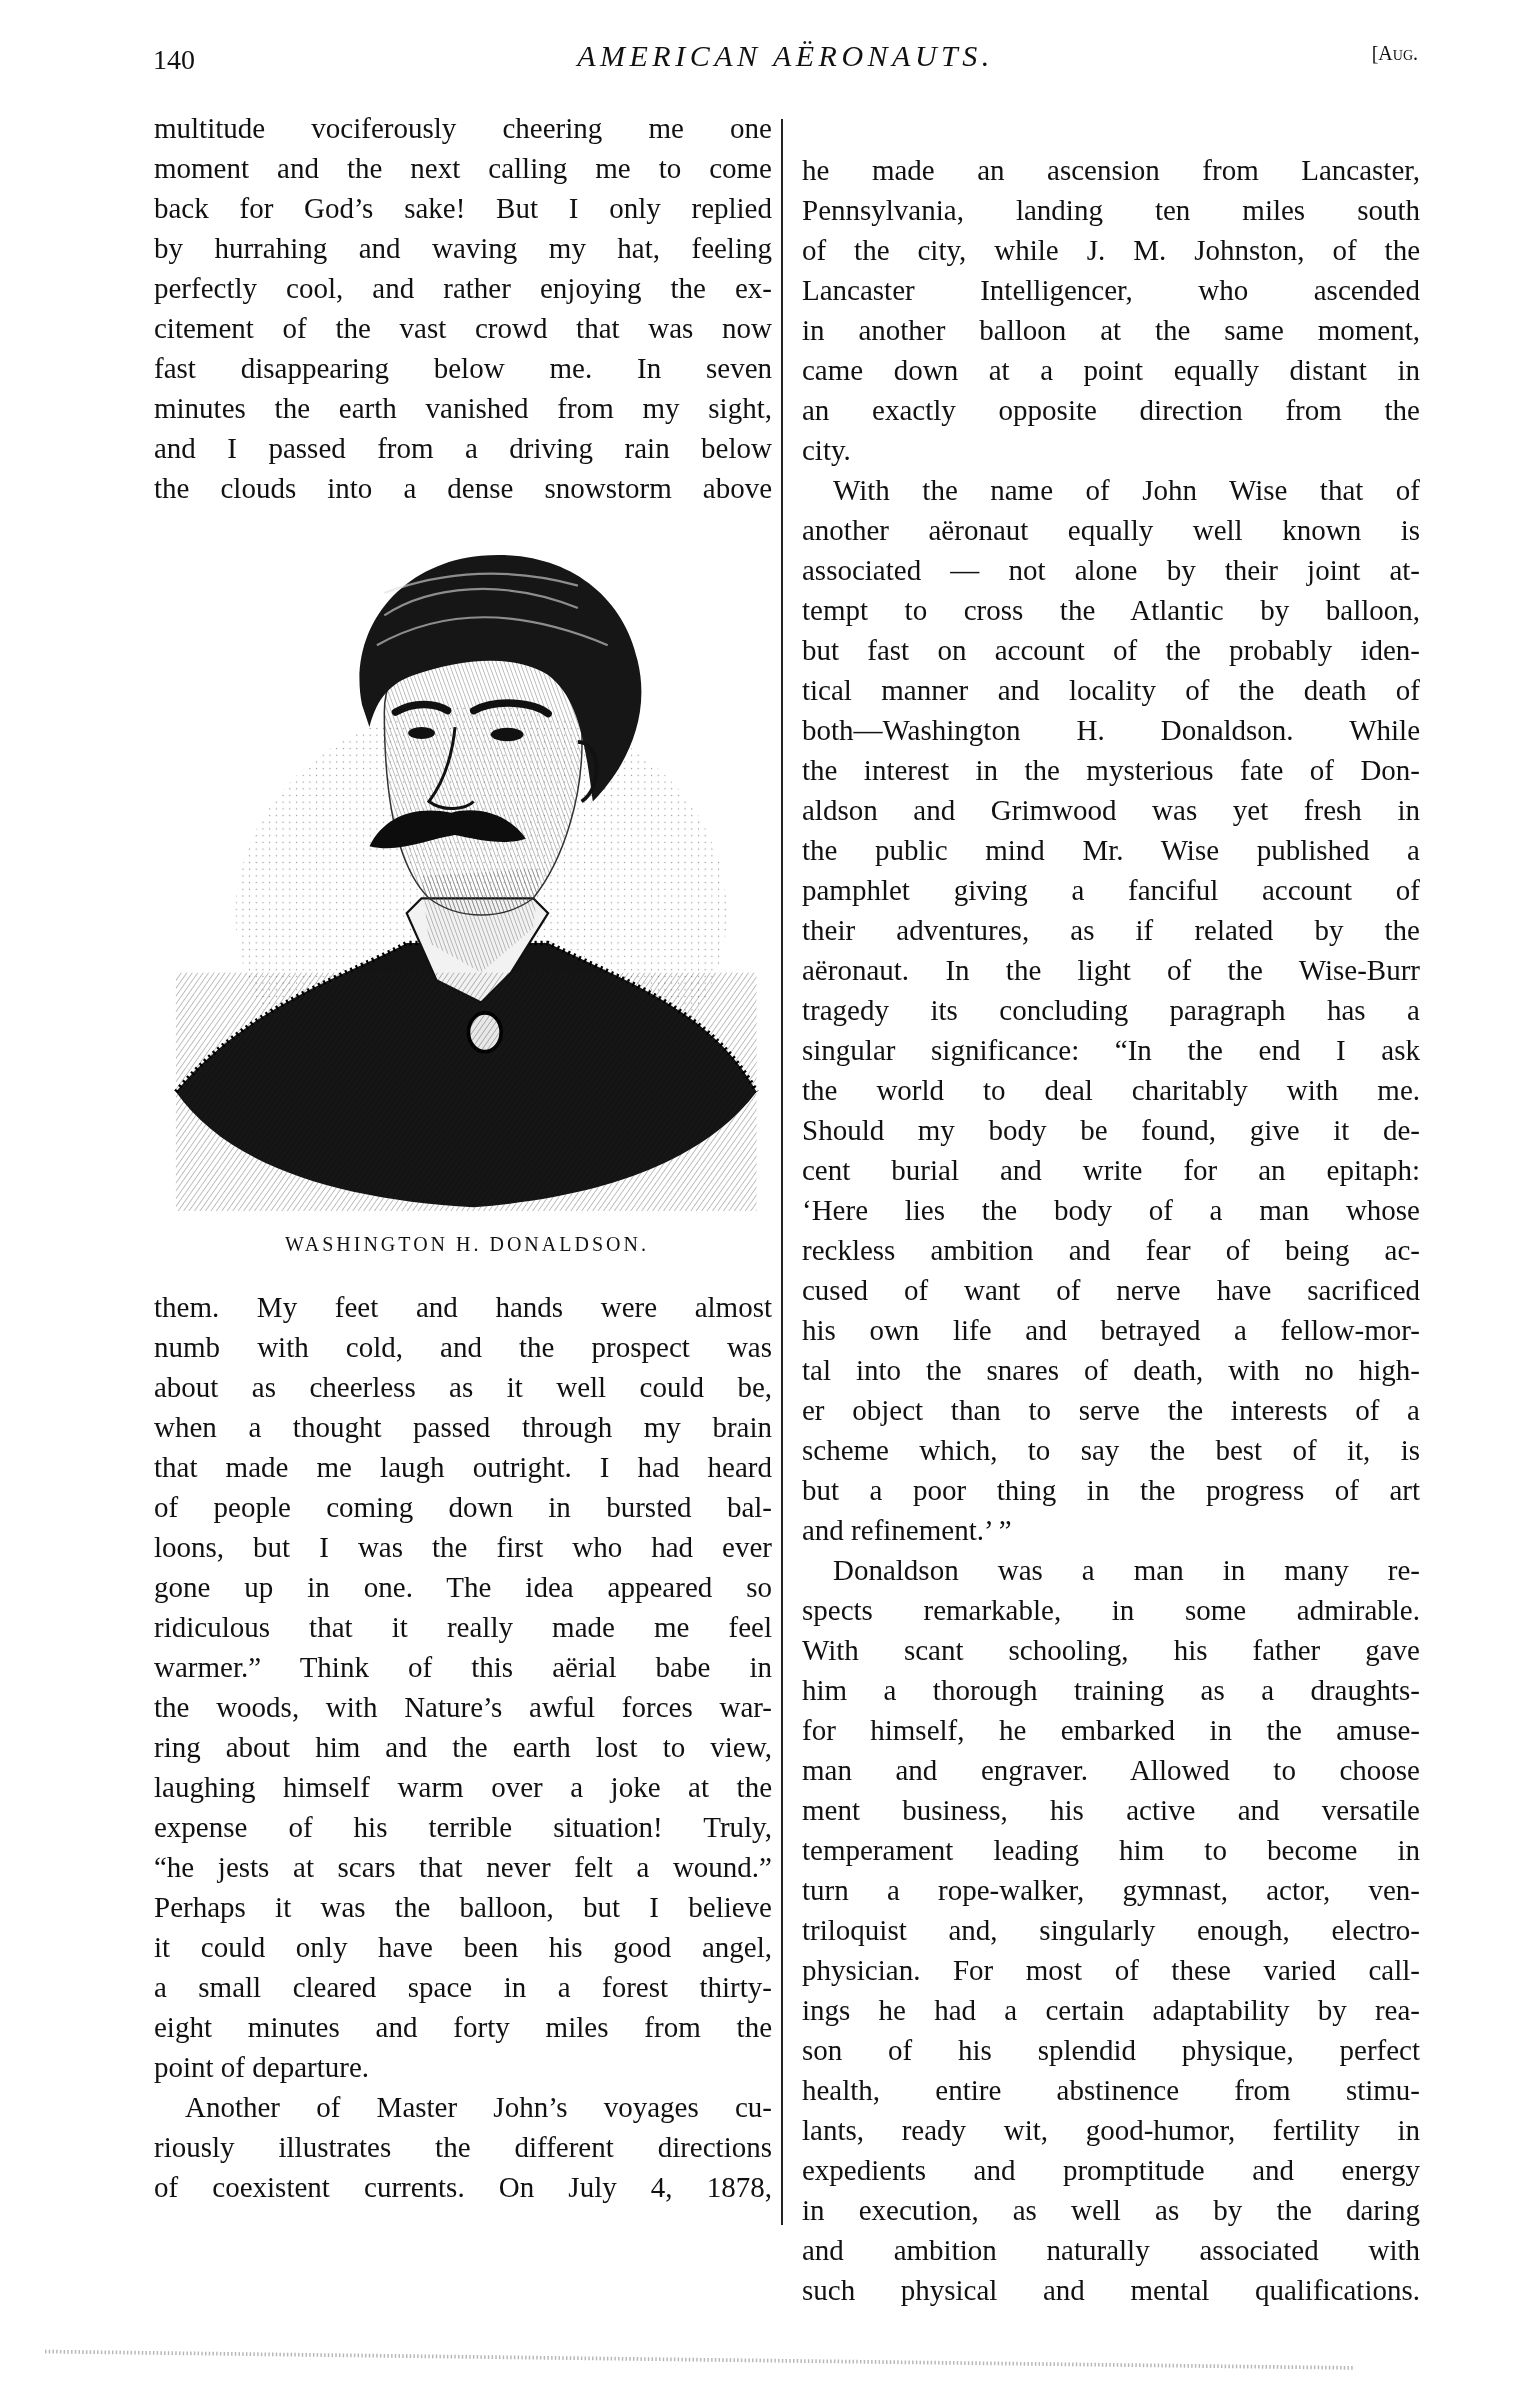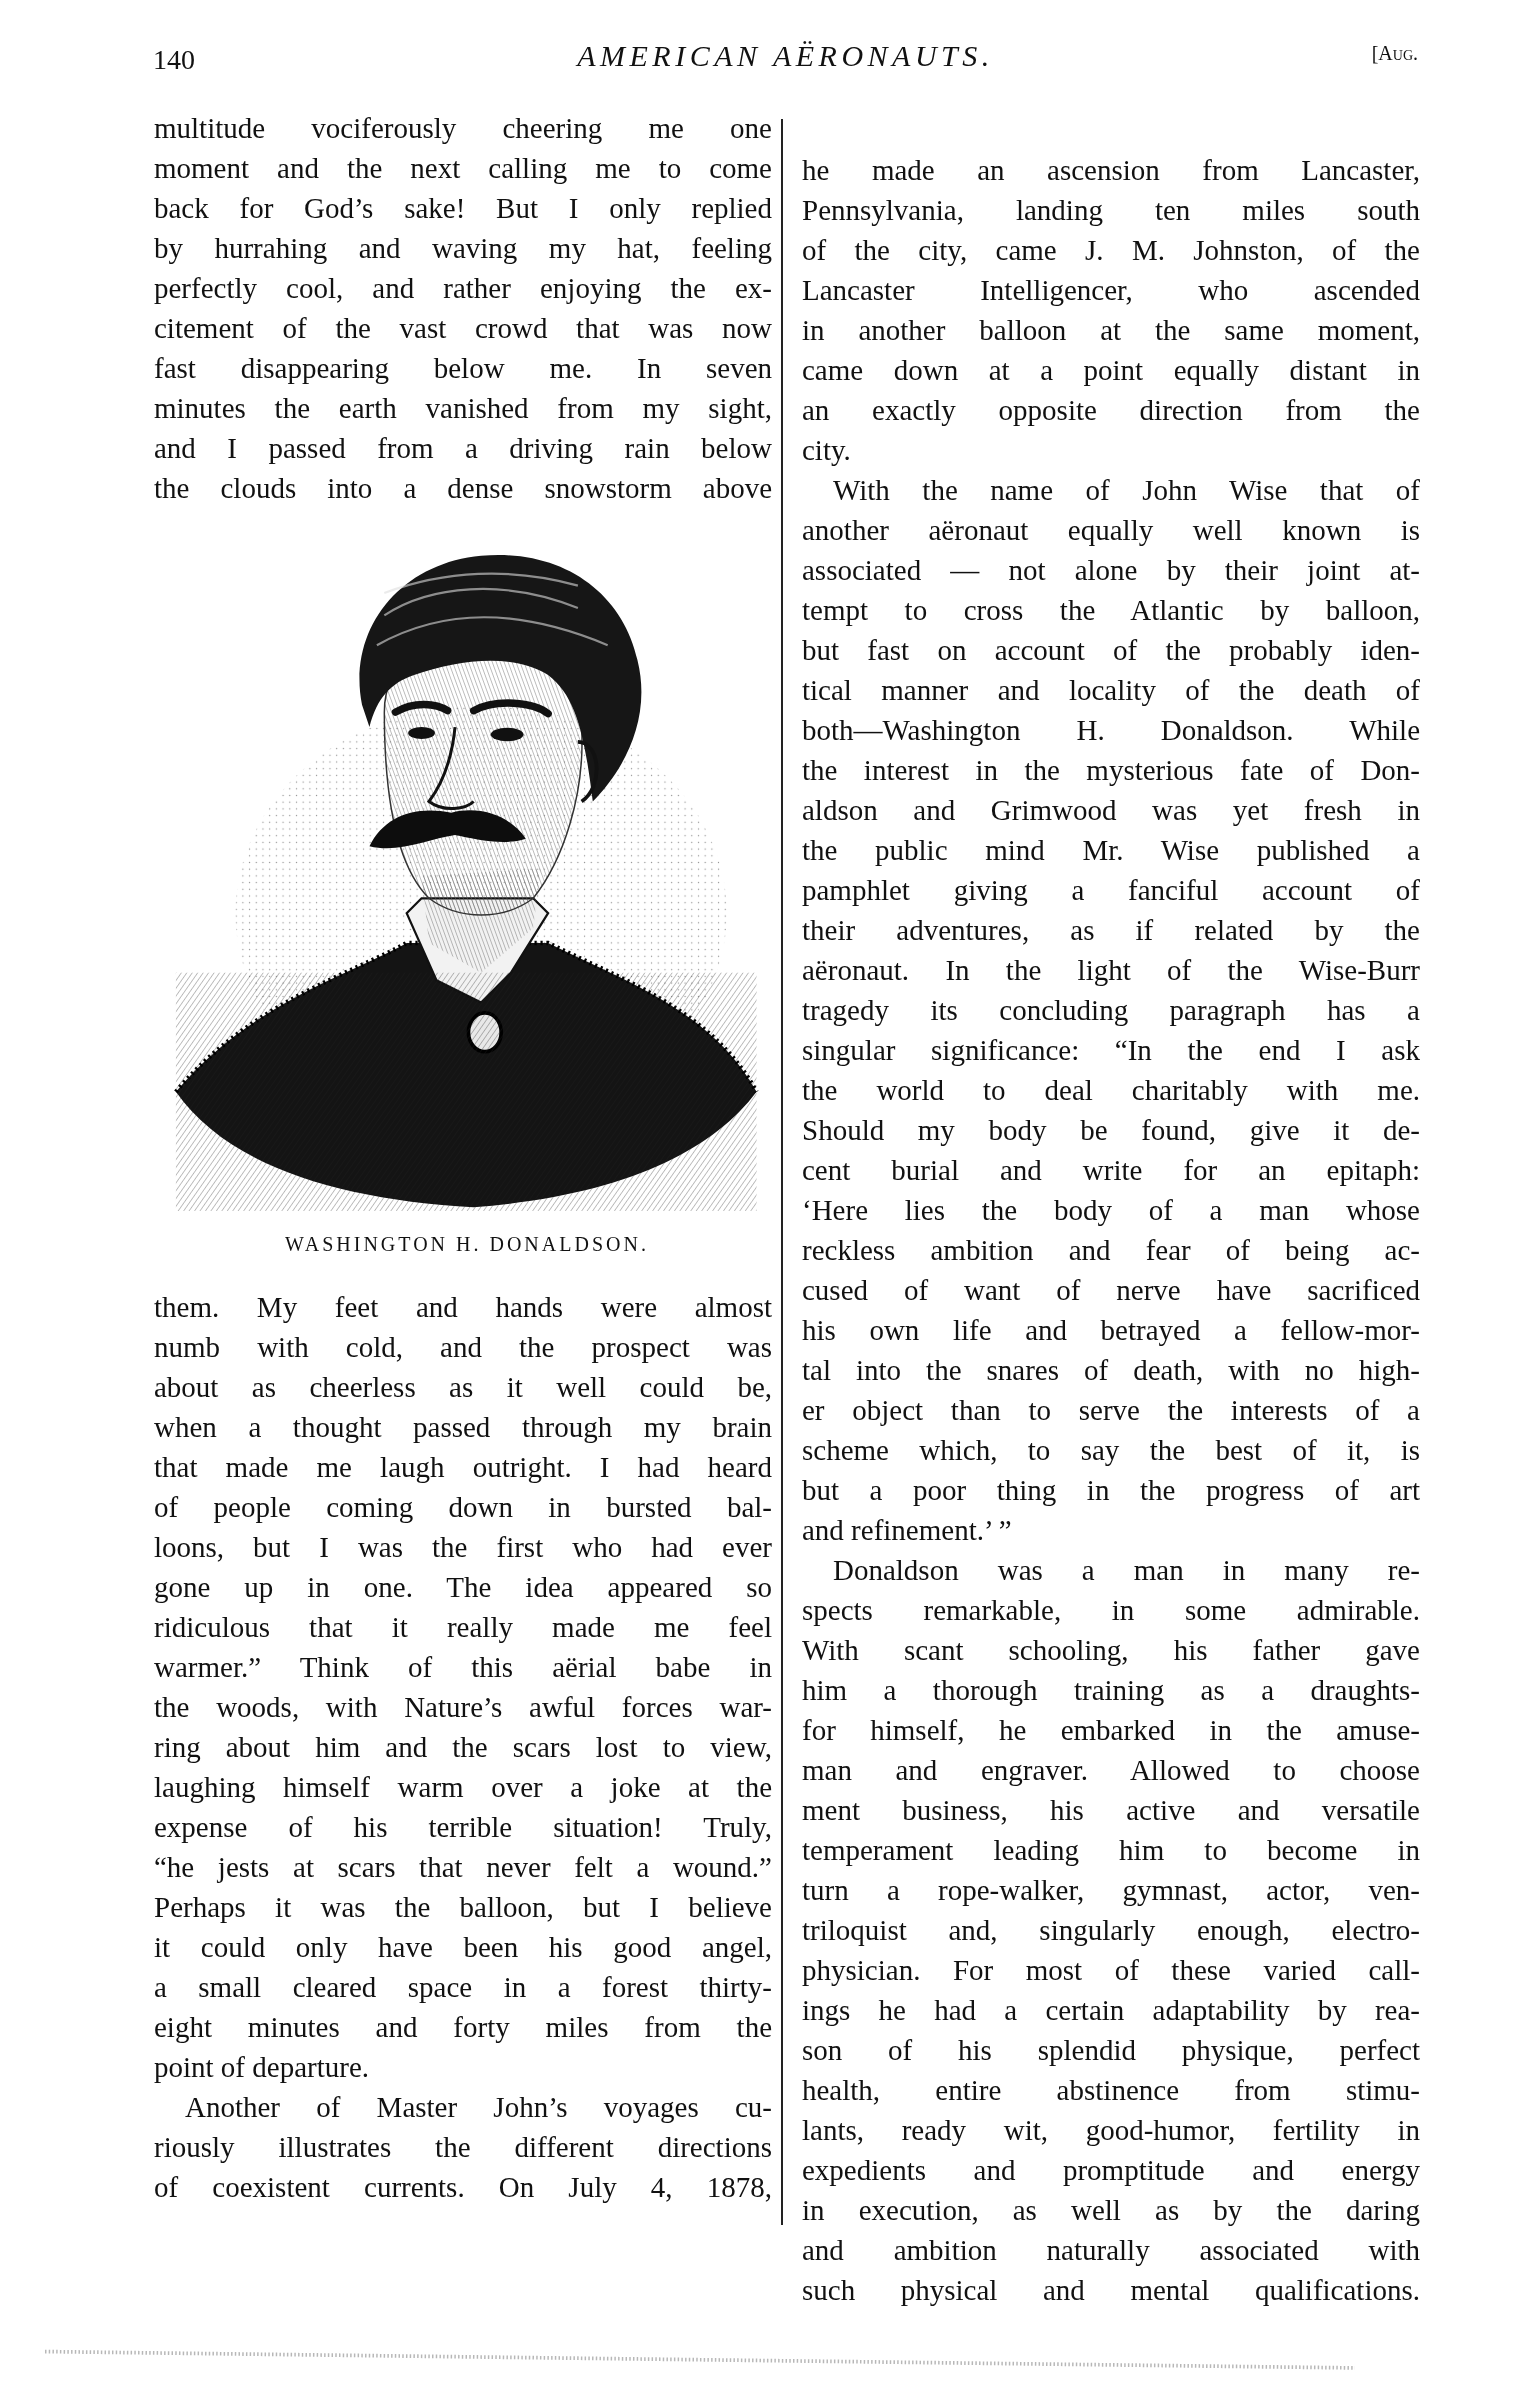--- a/index.html
+++ b/index.html
@@ -102,42 +102,42 @@
       <span class="line">numb with cold, and the prospect was</span>
       <span class="line">about as cheerless as it well could be,</span>
       <span class="line">when a thought passed through my brain</span>
       <span class="line">that made me laugh outright.  I had heard</span>
       <span class="line">of people coming down in bursted bal-</span>
       <span class="line">loons, but I was the first who had ever</span>
       <span class="line">gone up in one.  The idea appeared so</span>
       <span class="line">ridiculous that it really made me feel</span>
       <span class="line">warmer.”  Think of this aërial babe in</span>
       <span class="line">the woods, with Nature’s awful forces war-</span>
-      <span class="line">ring about him and the scars lost to view,</span>
+      <span class="line">ring about him and the earth lost to view,</span>
       <span class="line">laughing himself warm over a joke at the</span>
       <span class="line">expense of his terrible situation!  Truly,</span>
       <span class="line">“he jests at scars that never felt a wound.”</span>
       <span class="line">Perhaps it was the balloon, but I believe</span>
       <span class="line">it could only have been his good angel,</span>
       <span class="line">a small cleared space in a forest thirty-</span>
       <span class="line">eight minutes and forty miles from the</span>
       <span class="line last">point of departure.</span>
       <span class="line indent">Another of Master John’s voyages cu-</span>
       <span class="line">riously illustrates the different directions</span>
       <span class="line">of coexistent currents.  On July 4, 1878,</span>
     </div>
 </div>
 
 <div class="column-rule"></div>
 
 <div class="column col-right">
   <div id="right-lines">
       <span class="line">he made an ascension from Lancaster,</span>
       <span class="line">Pennsylvania, landing ten miles south</span>
-      <span class="line">of the city, came J. M. Johnston, of the</span>
+      <span class="line">of the city, while J. M. Johnston, of the</span>
       <span class="line"><span class="ital">Lancaster Intelligencer</span><span>, who ascended</span></span>
       <span class="line">in another balloon at the same moment,</span>
       <span class="line">came down at a point equally distant in</span>
       <span class="line">an exactly opposite direction from the</span>
       <span class="line last">city.</span>
       <span class="line indent">With the name of John Wise that of</span>
       <span class="line">another aëronaut equally well known is</span>
       <span class="line">associated — not alone by their joint at-</span>
       <span class="line">tempt to cross the Atlantic by balloon,</span>
       <span class="line">but fast on account of the probably iden-</span>

